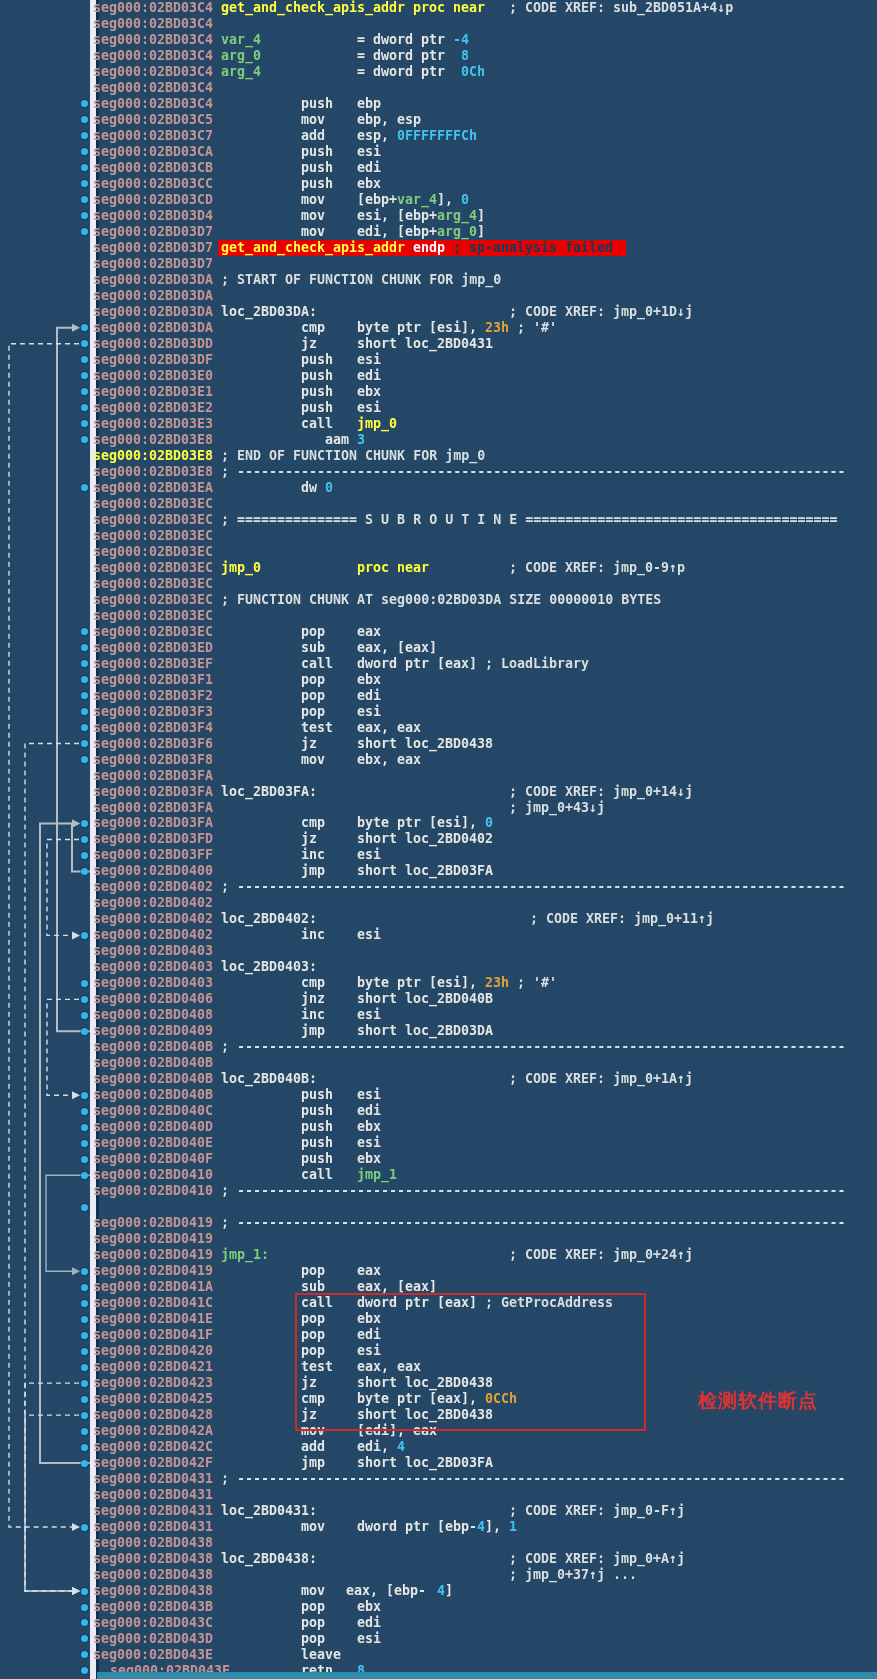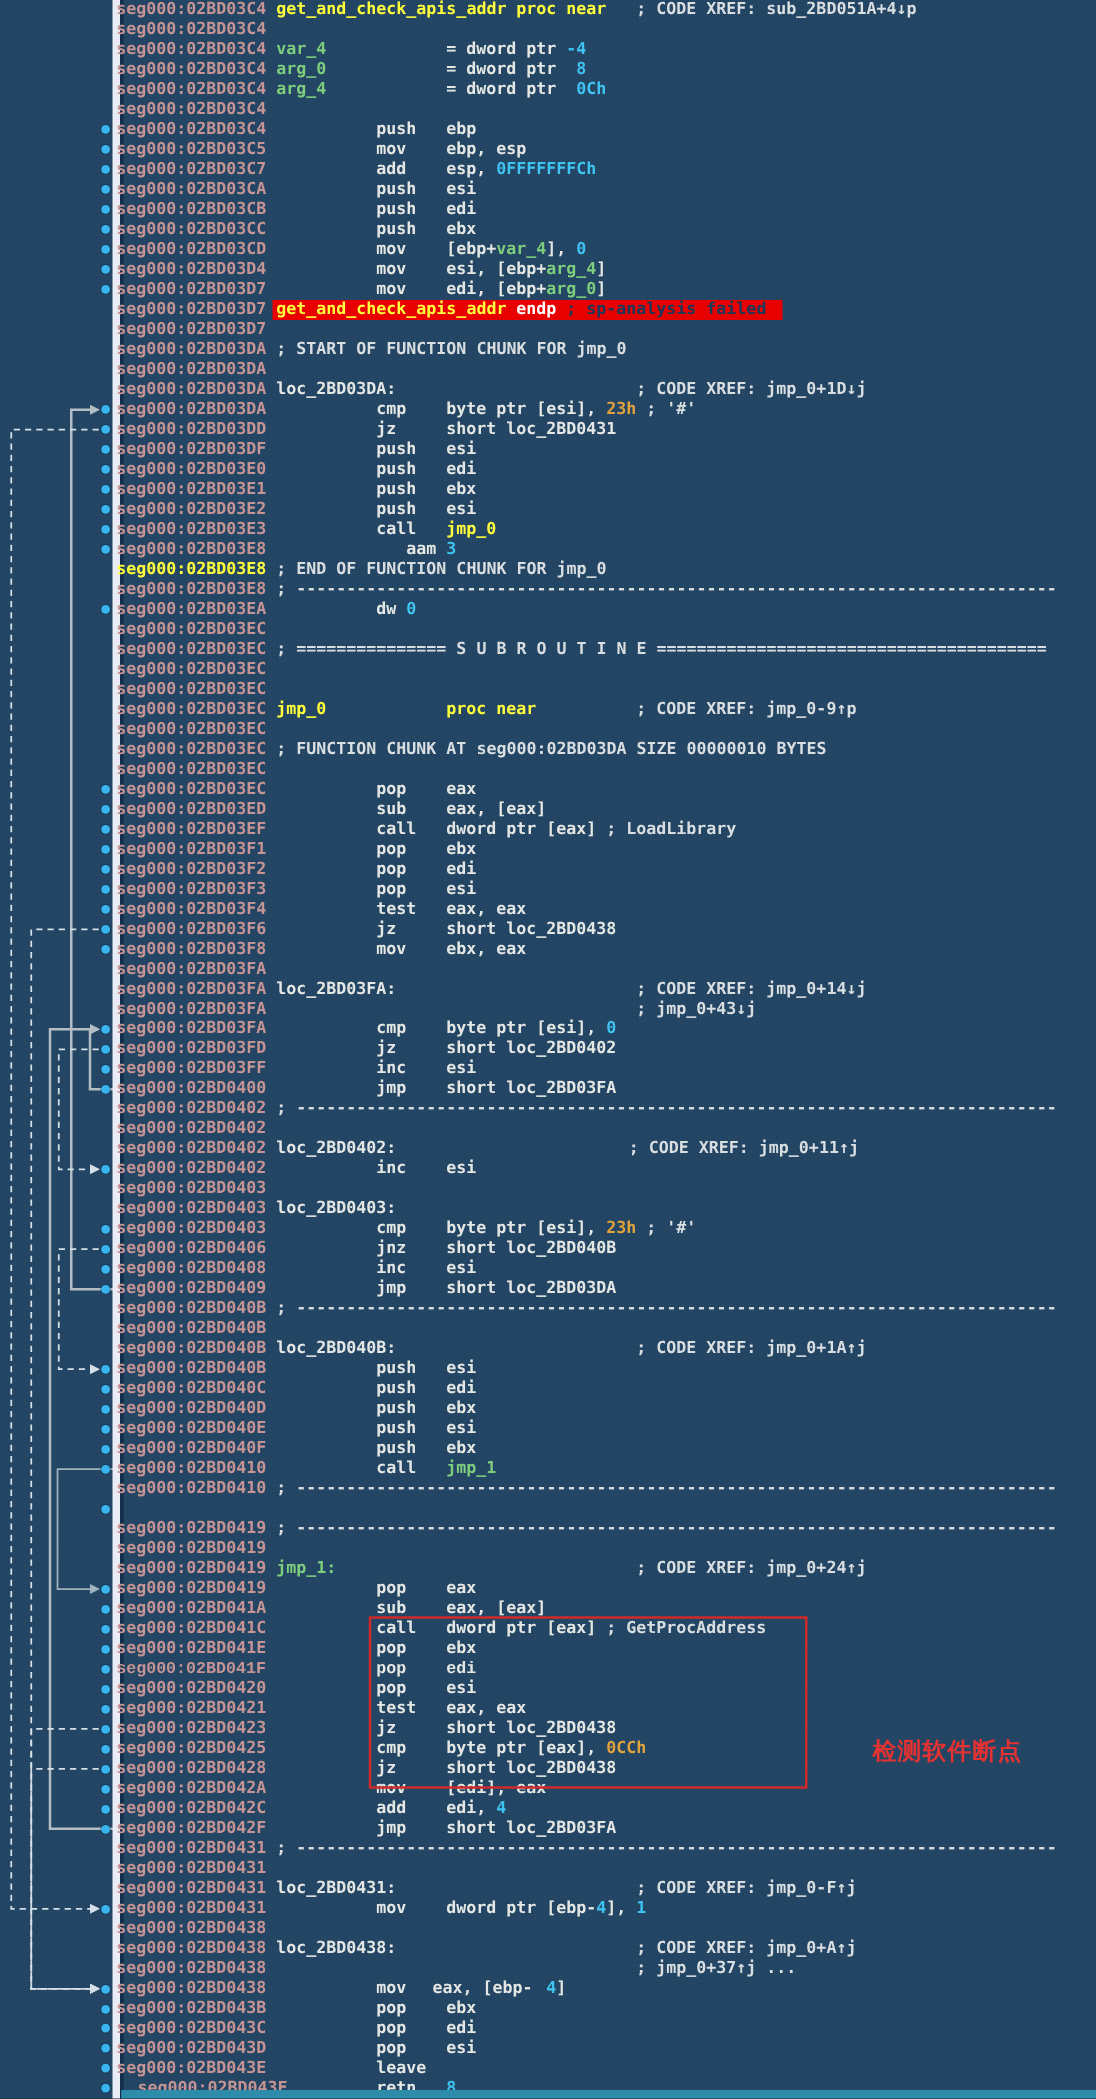--- a/index.html
+++ b/index.html
@@ -114,21 +114,21 @@
       <div class="row" style="top: 751.53px;"><span class="a" style="left: 93px;">seg000:02BD03F8</span><span class="w" style="left: 301px;">mov</span><span class="w" style="left: 357px;">ebx, eax</span></div>
       <div class="row" style="top: 767.52px;"><span class="a" style="left: 93px;">seg000:02BD03FA</span></div>
       <div class="row" style="top: 783.51px;"><span class="a" style="left: 93px;">seg000:02BD03FA</span><span class="w" style="left: 221px;">loc_2BD03FA:</span><span class="m" style="left: 509px;">; CODE XREF: jmp_0+14↓j</span></div>
       <div class="row" style="top: 799.5px;"><span class="a" style="left: 93px;">seg000:02BD03FA</span><span class="m" style="left: 509px;">; jmp_0+43↓j</span></div>
       <div class="row" style="top: 815.49px;"><span class="a" style="left: 93px;">seg000:02BD03FA</span><span class="w" style="left: 301px;">cmp</span><span class="w" style="left: 357px;">byte ptr [esi], </span><span class="c" style="left: 485px;">0</span></div>
       <div class="row" style="top: 831.48px;"><span class="a" style="left: 93px;">seg000:02BD03FD</span><span class="w" style="left: 301px;">jz</span><span class="w" style="left: 357px;">short loc_2BD0402</span></div>
       <div class="row" style="top: 847.47px;"><span class="a" style="left: 93px;">seg000:02BD03FF</span><span class="w" style="left: 301px;">inc</span><span class="w" style="left: 357px;">esi</span></div>
       <div class="row" style="top: 863.46px;"><span class="a" style="left: 93px;">seg000:02BD0400</span><span class="w" style="left: 301px;">jmp</span><span class="w" style="left: 357px;">short loc_2BD03FA</span></div>
       <div class="row" style="top: 879.45px;"><span class="a" style="left: 93px;">seg000:02BD0402</span><span class="m" style="left: 221px;">; ----------------------------------------------------------------------------</span></div>
       <div class="row" style="top: 895.44px;"><span class="a" style="left: 93px;">seg000:02BD0402</span></div>
-      <div class="row" style="top: 911.43px;"><span class="a" style="left: 93px;">seg000:02BD0402</span><span class="w" style="left: 221px;">loc_2BD0402:</span><span class="m" style="left: 503px;">; CODE XREF: jmp_0+11↑j</span></div>
+      <div class="row" style="top: 911.43px;"><span class="a" style="left: 93px;">seg000:02BD0402</span><span class="w" style="left: 221px;">loc_2BD0402:</span><span class="m" style="left: 530px;">; CODE XREF: jmp_0+11↑j</span></div>
       <div class="row" style="top: 927.42px;"><span class="a" style="left: 93px;">seg000:02BD0402</span><span class="w" style="left: 301px;">inc</span><span class="w" style="left: 357px;">esi</span></div>
       <div class="row" style="top: 943.41px;"><span class="a" style="left: 93px;">seg000:02BD0403</span></div>
       <div class="row" style="top: 959.4px;"><span class="a" style="left: 93px;">seg000:02BD0403</span><span class="w" style="left: 221px;">loc_2BD0403:</span></div>
       <div class="row" style="top: 975.39px;"><span class="a" style="left: 93px;">seg000:02BD0403</span><span class="w" style="left: 301px;">cmp</span><span class="w" style="left: 357px;">byte ptr [esi], </span><span class="o" style="left: 485px;">23h</span><span class="m" style="left: 509px;"> ; '#'</span></div>
       <div class="row" style="top: 991.38px;"><span class="a" style="left: 93px;">seg000:02BD0406</span><span class="w" style="left: 301px;">jnz</span><span class="w" style="left: 357px;">short loc_2BD040B</span></div>
       <div class="row" style="top: 1007.37px;"><span class="a" style="left: 93px;">seg000:02BD0408</span><span class="w" style="left: 301px;">inc</span><span class="w" style="left: 357px;">esi</span></div>
       <div class="row" style="top: 1023.36px;"><span class="a" style="left: 93px;">seg000:02BD0409</span><span class="w" style="left: 301px;">jmp</span><span class="w" style="left: 357px;">short loc_2BD03DA</span></div>
       <div class="row" style="top: 1039.35px;"><span class="a" style="left: 93px;">seg000:02BD040B</span><span class="m" style="left: 221px;">; ----------------------------------------------------------------------------</span></div>
       <div class="row" style="top: 1055.34px;"><span class="a" style="left: 93px;">seg000:02BD040B</span></div>
       <div class="row" style="top: 1071.33px;"><span class="a" style="left: 93px;">seg000:02BD040B</span><span class="w" style="left: 221px;">loc_2BD040B:</span><span class="m" style="left: 509px;">; CODE XREF: jmp_0+1A↑j</span></div>
@@ -139,21 +139,21 @@
       <div class="row" style="top: 1151.28px;"><span class="a" style="left: 93px;">seg000:02BD040F</span><span class="w" style="left: 301px;">push</span><span class="w" style="left: 357px;">ebx</span></div>
       <div class="row" style="top: 1167.27px;"><span class="a" style="left: 93px;">seg000:02BD0410</span><span class="w" style="left: 301px;">call</span><span class="g" style="left: 357px;">jmp_1</span></div>
       <div class="row" style="top: 1183.26px;"><span class="a" style="left: 93px;">seg000:02BD0410</span><span class="m" style="left: 221px;">; ----------------------------------------------------------------------------</span></div>
       <div class="row" style="top: 1215.24px;"><span class="a" style="left: 93px;">seg000:02BD0419</span><span class="m" style="left: 221px;">; ----------------------------------------------------------------------------</span></div>
       <div class="row" style="top: 1231.23px;"><span class="a" style="left: 93px;">seg000:02BD0419</span></div>
       <div class="row" style="top: 1247.22px;"><span class="a" style="left: 93px;">seg000:02BD0419</span><span class="g" style="left: 221px;">jmp_1:</span><span class="m" style="left: 509px;">; CODE XREF: jmp_0+24↑j</span></div>
       <div class="row" style="top: 1263.21px;"><span class="a" style="left: 93px;">seg000:02BD0419</span><span class="w" style="left: 301px;">pop</span><span class="w" style="left: 357px;">eax</span></div>
       <div class="row" style="top: 1279.2px;"><span class="a" style="left: 93px;">seg000:02BD041A</span><span class="w" style="left: 301px;">sub</span><span class="w" style="left: 357px;">eax, [eax]</span></div>
       <div class="row" style="top: 1295.19px;"><span class="a" style="left: 93px;">seg000:02BD041C</span><span class="w" style="left: 301px;">call</span><span class="w" style="left: 357px;">dword ptr [eax] </span><span class="m" style="left: 485px;">; GetProcAddress</span></div>
       <div class="row" style="top: 1311.18px;"><span class="a" style="left: 93px;">seg000:02BD041E</span><span class="w" style="left: 301px;">pop</span><span class="w" style="left: 357px;">ebx</span></div>
-      <div class="row" style="top: 1327.17px; font-family: Liberation Mono, monospace;"><span class="a" style="left: 93px;">seg000:02BD041F</span><span class="w" style="left: 301px;">pop</span><span class="w" style="left: 357px;">edi</span></div>
+      <div class="row" style="top: 1327.17px;"><span class="a" style="left: 93px;">seg000:02BD041F</span><span class="w" style="left: 301px;">pop</span><span class="w" style="left: 357px;">edi</span></div>
       <div class="row" style="top: 1343.16px;"><span class="a" style="left: 93px;">seg000:02BD0420</span><span class="w" style="left: 301px;">pop</span><span class="w" style="left: 357px;">esi</span></div>
       <div class="row" style="top: 1359.15px;"><span class="a" style="left: 93px;">seg000:02BD0421</span><span class="w" style="left: 301px;">test</span><span class="w" style="left: 357px;">eax, eax</span></div>
       <div class="row" style="top: 1375.14px;"><span class="a" style="left: 93px;">seg000:02BD0423</span><span class="w" style="left: 301px;">jz</span><span class="w" style="left: 357px;">short loc_2BD0438</span></div>
       <div class="row" style="top: 1391.13px;"><span class="a" style="left: 93px;">seg000:02BD0425</span><span class="w" style="left: 301px;">cmp</span><span class="w" style="left: 357px; text-align: right;">byte ptr [eax], </span><span class="o" style="left: 485px;">0CCh</span></div>
       <div class="row" style="top: 1407.12px;"><span class="a" style="left: 93px;">seg000:02BD0428</span><span class="w" style="left: 301px;">jz</span><span class="w" style="left: 357px;">short loc_2BD0438</span></div>
       <div class="row" style="top: 1423.11px;"><span class="a" style="left: 93px;">seg000:02BD042A</span><span class="w" style="left: 301px;">mov</span><span class="w" style="left: 357px;">[edi], eax</span></div>
       <div class="row" style="top: 1439.1px;"><span class="a" style="left: 93px;">seg000:02BD042C</span><span class="w" style="left: 301px;">add</span><span class="w" style="left: 357px;">edi, </span><span class="c" style="left: 397px;">4</span></div>
       <div class="row" style="top: 1455.09px;"><span class="a" style="left: 93px;">seg000:02BD042F</span><span class="w" style="left: 301px;">jmp</span><span class="w" style="left: 357px;">short loc_2BD03FA</span></div>
       <div class="row" style="top: 1471.08px;"><span class="a" style="left: 93px;">seg000:02BD0431</span><span class="m" style="left: 221px;">; ----------------------------------------------------------------------------</span></div>
       <div class="row" style="top: 1487.07px;"><span class="a" style="left: 93px;">seg000:02BD0431</span></div>

